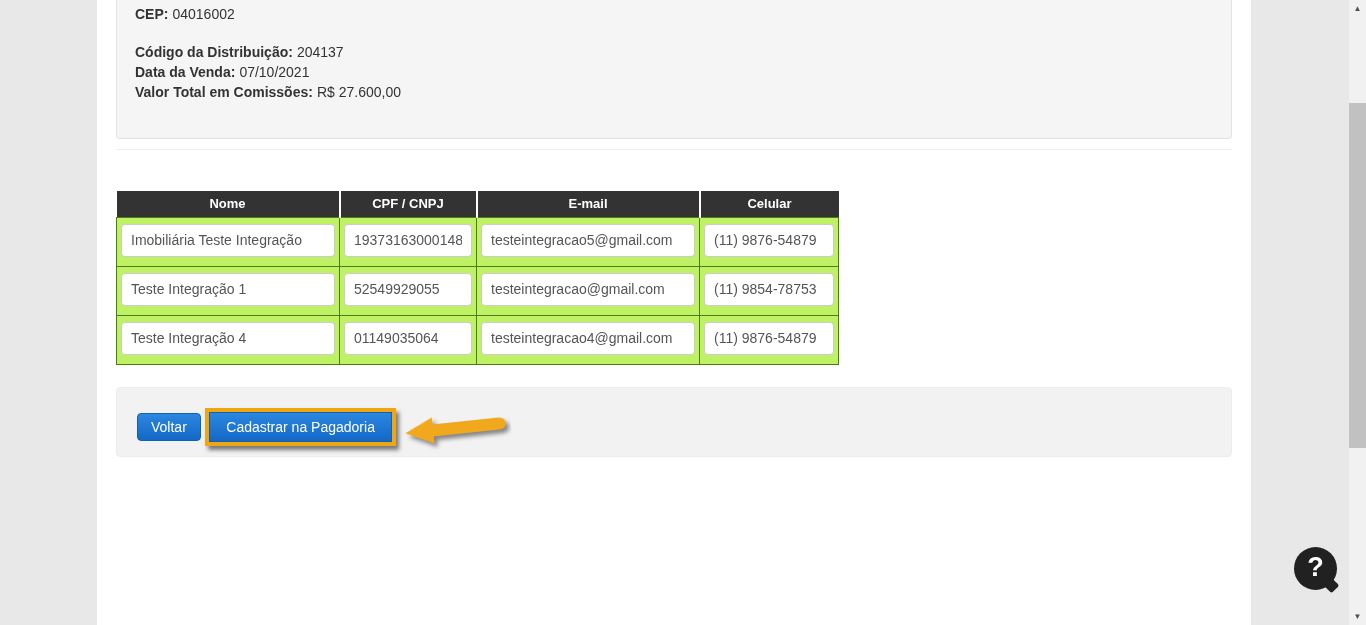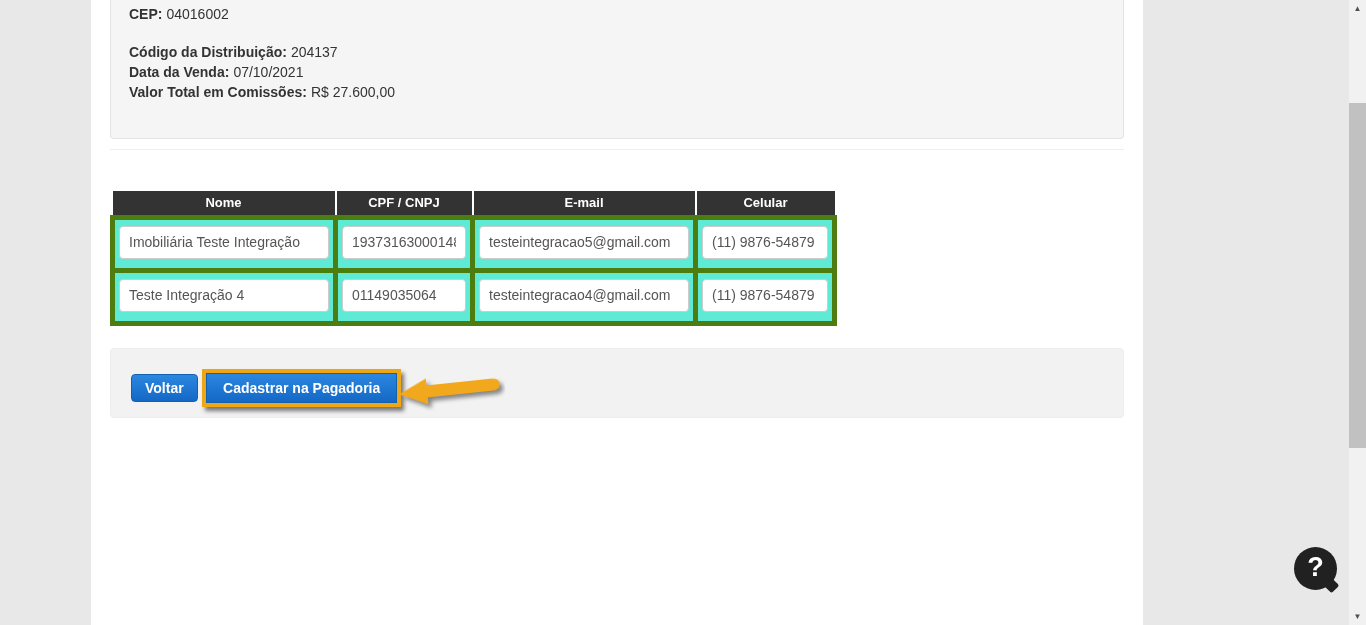--- a/index.html
+++ b/index.html
@@ -1,19 +1,19 @@
 <!DOCTYPE html>
 <html><head>
 <meta charset="utf-8">
 <style>
   * { margin:0; padding:0; box-sizing:border-box; }
   html,body { background:#e8e8e8; font-family:"Liberation Sans", sans-serif; }
   .viewport { position:relative; width:1366px; height:625px; overflow:hidden; background:#e8e8e8; }
 
-  .page { position:absolute; left:91px; top:0; width:1052px; height:625px; background:#ffffff; }
+  .page { position:absolute; left:97px; top:0; width:1154px; height:625px; background:#ffffff; }
   .page-inner { padding:0 19px; }
 
   
   .cutoff-mark { position:absolute; top:0; height:2px; }
   .cutoff-mark.m1 { left:87px; width:5px; background:#3a4a6b; }
   .cutoff-mark.m2 { left:169px; width:7px; background:linear-gradient(90deg,#e8a03a 50%, #3a4a6b 50%); }
 
   
   .info-well { position:relative; height:139px; background:#f5f5f5; border:1px solid #e3e3e3; border-top:none;
                border-radius:0 0 4px 4px; padding:4px 18px; font-size:14px; line-height:20px; color:#333; }
@@ -22,30 +22,30 @@
 
   
   .section-title { margin-top:30px; font-size:20px; line-height:26px; color:#333; font-weight:400; }
   .section-rule { border:0; border-top:1px solid #eeeeee; margin-top:10px; }
 
   
   table.fav { border-collapse:collapse; margin-top:41px; table-layout:fixed; width:722px; }
   table.fav th { background:#333333; color:#ffffff; font-size:13px; font-weight:bold; height:26px;
                  text-align:center; border-left:2px solid #ffffff; }
   table.fav th:first-child { border-left:none; }
-  table.fav td { border:5px solid #4d7c0f; padding:6px 4px 9px 4px; background:#5eead4; vertical-align:top; }
+  table.fav td { border:1px solid #4d7c0f; padding:6px 4px 9px 4px; background:#bef264; vertical-align:top; }
   table.fav input { width:100%; height:33px; border:1px solid #cccccc; border-radius:4px; padding:0 9px;
                     font-size:14px; color:#555555; font-family:inherit; background:#fff; }
 
   
   .action-well { position:relative; margin-top:22px; height:70px; background:#f2f2f2; border:1px solid #ededed;
                  border-radius:4px; padding:20px 0 0 20px; }
   .btn { display:inline-block; vertical-align:middle; background:linear-gradient(#2b87e0,#1468c6);
          border:1px solid #1360ae; color:#fff; font-size:14px; line-height:16px; padding:5px 13px;
-         border-radius:4px; cursor:pointer; font-family:inherit;font-weight:bold; }
+         border-radius:4px; cursor:pointer; font-family:inherit; }
   .highlight-box { display:inline-block; vertical-align:middle; border:4px solid #efa615;
                    box-shadow:3px 4px 4px rgba(0,0,0,0.5); background:#efa615; }
   .highlight-box .btn { border-radius:0; padding:6px 16px; }
 
   .arrow-annotation { position:absolute; left:284px; top:20px; width:110px; height:40px; }
   .arrow-annotation svg { transform:rotate(-6deg); }
   .arrow-annotation path { filter:drop-shadow(3px 4px 2px rgba(0,0,0,0.45)); }
 
   
   .help-bubble { position:absolute; left:1294px; top:547px; width:43px; height:43px; background:#212121;
@@ -106,20 +106,26 @@
           </tr>
         </thead>
         <tbody>
           <tr>
             <td><input type="text" value="Imobiliária Teste Integração" style=""></td>
             <td><input type="text" value="19373163000148" style=""></td>
             <td><input type="text" value="testeintegracao5@gmail.com" style=""></td>
             <td><input type="text" value="(11) 9876-54879" style=""></td>
           </tr>
           <tr>
+            <td><input type="text" value="Teste Integração 1" style=""></td>
+            <td><input type="text" value="52549929055" style=""></td>
+            <td><input type="text" value="testeintegracao@gmail.com" style=""></td>
+            <td><input type="text" value="(11) 9854-78753" style=""></td>
+          </tr>
+          <tr>
             <td><input type="text" value="Teste Integração 4" style=""></td>
             <td><input type="text" value="01149035064" style=""></td>
             <td><input type="text" value="testeintegracao4@gmail.com" style=""></td>
             <td><input type="text" value="(11) 9876-54879" style=""></td>
           </tr>
         </tbody>
       </table>
 
       <div class="action-well">
         <button class="btn">Voltar</button>

